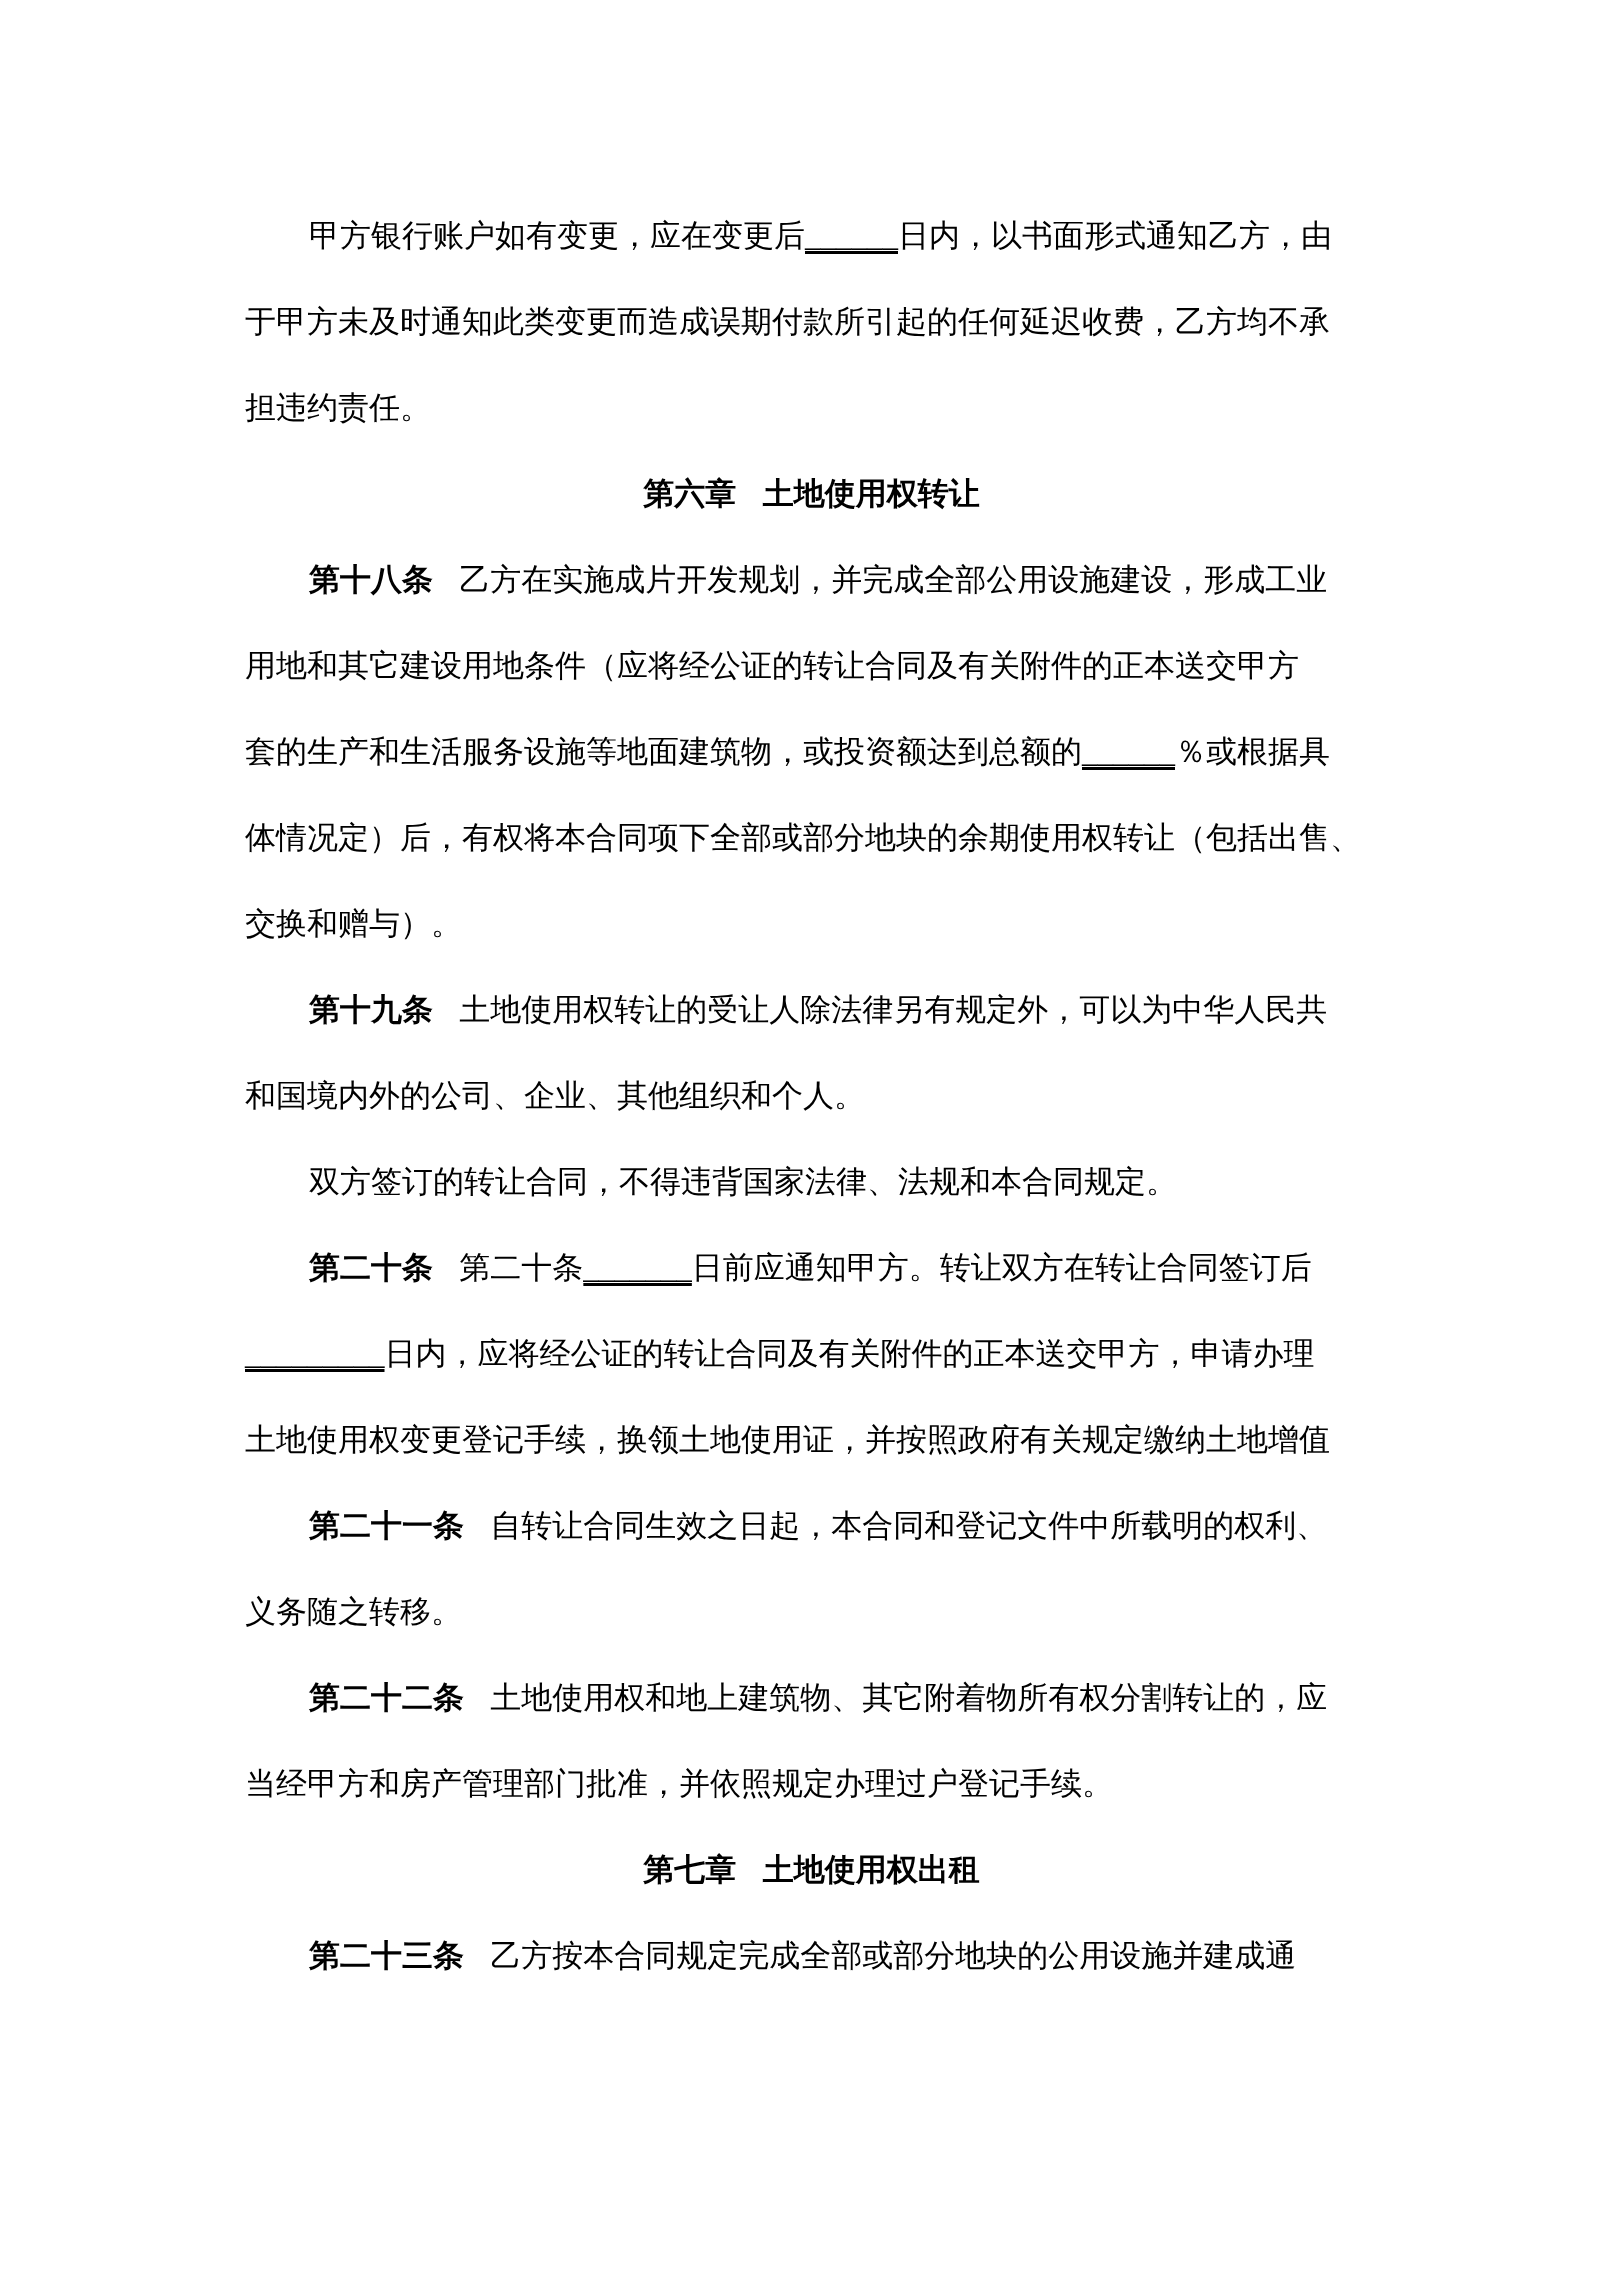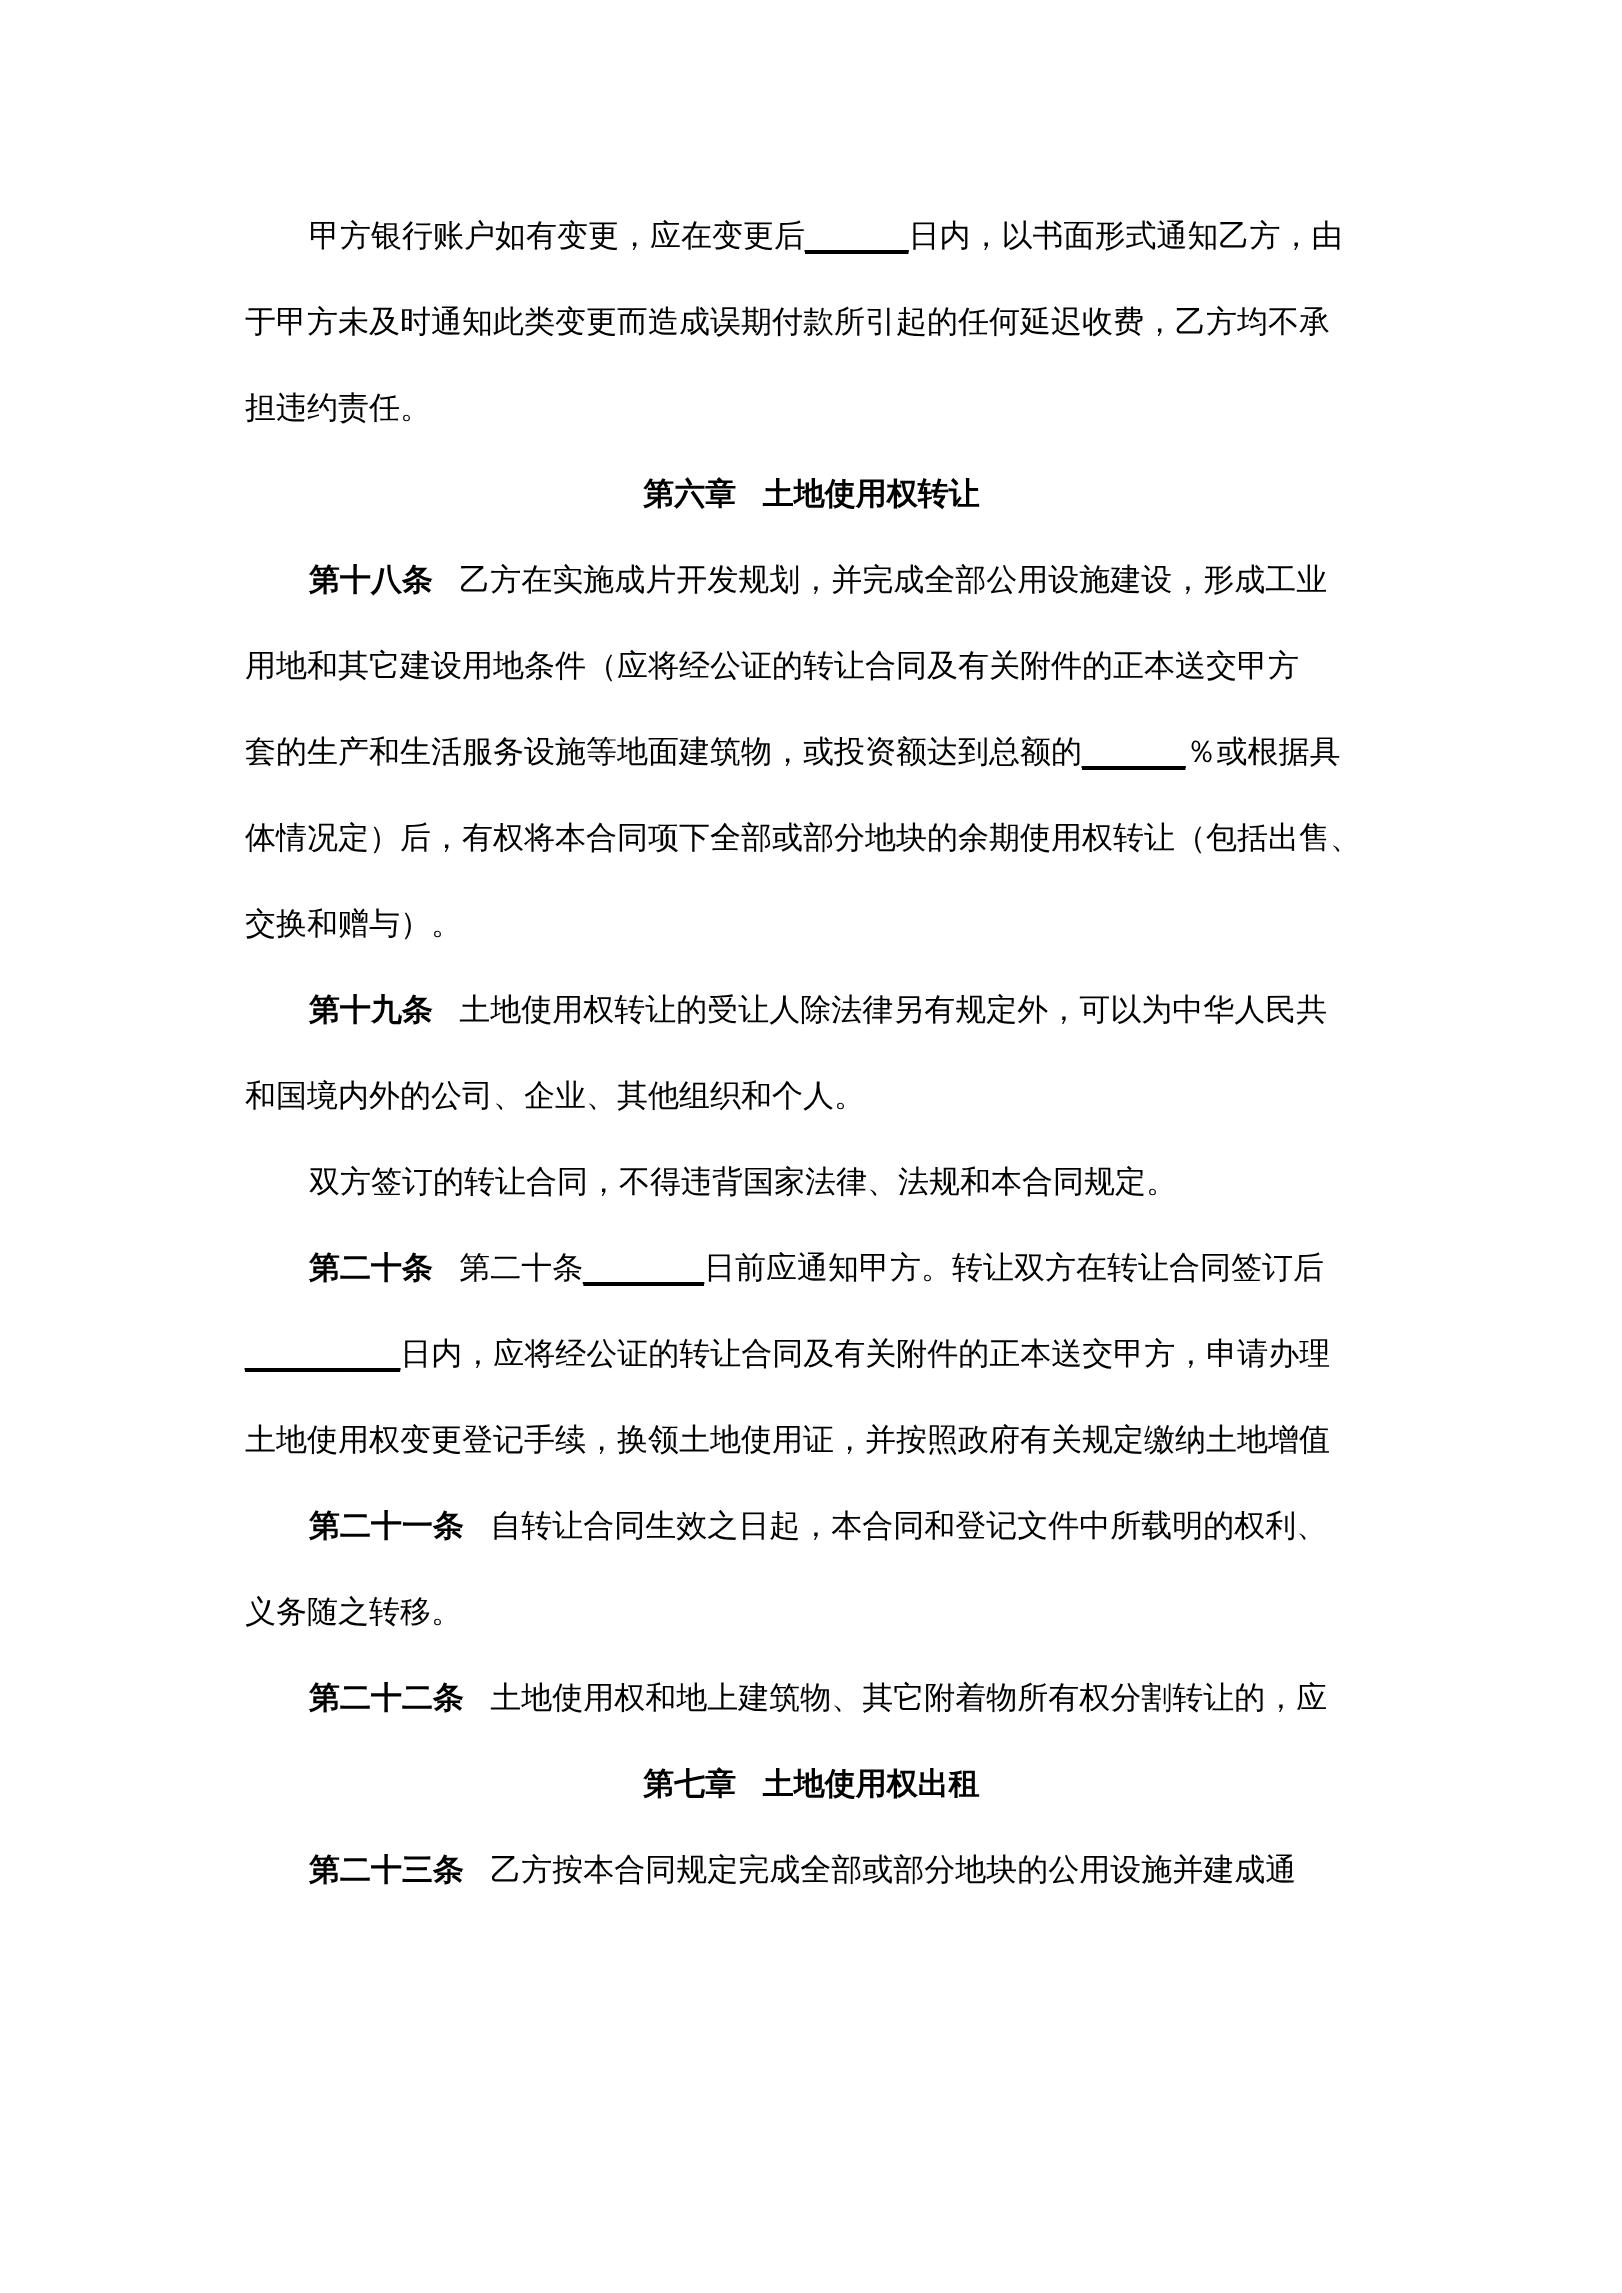--- a/index.html
+++ b/index.html
@@ -4,21 +4,21 @@
 <style>
   * { margin: 0; padding: 0; box-sizing: border-box; }
   html, body { background: #ffffff; }
   .page {
     position: relative;
     width: 1623px;
     height: 2294px;
     margin: 0 auto;
     background: #ffffff;
     overflow: hidden;
-    font-family: Liberation Sans, sans-serif;
+    font-family: Liberation Serif, serif;
     color: #000000;
   }
   .content {
     position: absolute;
     left: 245px;
     top: 193px;
     width: 1133px;
   }
   .line {
     font-size: 31px;
@@ -67,20 +67,21 @@
         <div class="line indent"><span class="seg-bold seg-label">第二十条</span><span class="">第二十条</span><span class="seg-blank">_______</span><span class="">日前应通知甲方。转让双方在转让合同签订后</span></div>
         <div class="line"><span class="seg-blank">_________</span><span class="">日内，应将经公证的转让合同及有关附件的正本送交甲方，申请办理</span></div>
         <div class="line"><span class="">土地使用权变更登记手续，换领土地使用证，并按照政府有关规定缴纳土地增值</span></div>
       </div>
       <div class="paragraph">
         <div class="line indent"><span class="seg-bold seg-label">第二十一条</span><span class="">自转让合同生效之日起，本合同和登记文件中所载明的权利、</span></div>
         <div class="line"><span class="">义务随之转移。</span></div>
       </div>
       <div class="paragraph">
         <div class="line indent"><span class="seg-bold seg-label">第二十二条</span><span class="">土地使用权和地上建筑物、其它附着物所有权分割转让的，应</span></div>
+        <div class="line"><span class="">当经甲方和房产管理部门批准，并依照规定办理过户登记手续。</span></div>
       </div>
       <div class="paragraph center">
         <div class="line"><span class="seg-bold seg-label">第七章</span><span class="seg-bold">土地使用权出租</span></div>
       </div>
       <div class="paragraph">
         <div class="line indent"><span class="seg-bold seg-label">第二十三条</span><span class="">乙方按本合同规定完成全部或部分地块的公用设施并建成通</span></div>
       </div>
     </div>
 </div>
 

